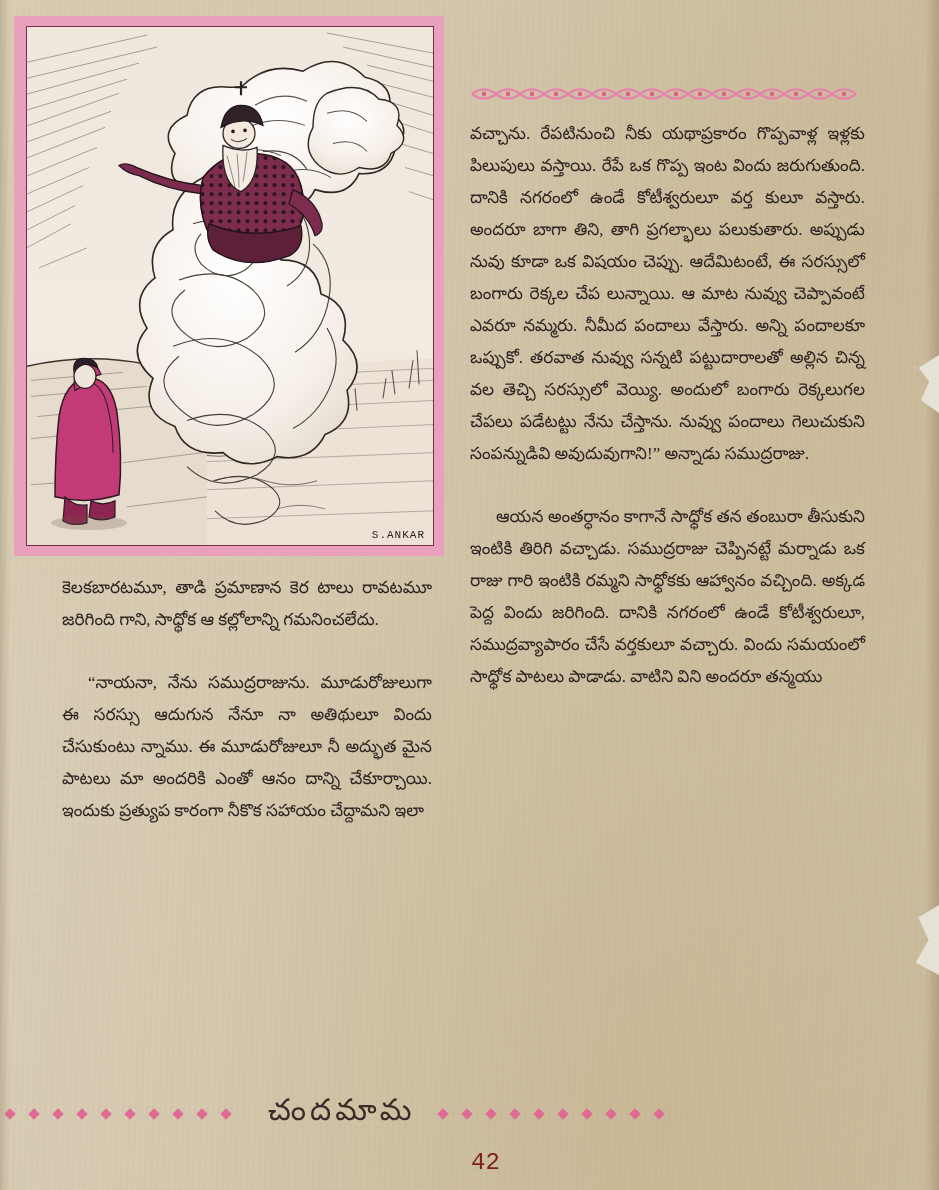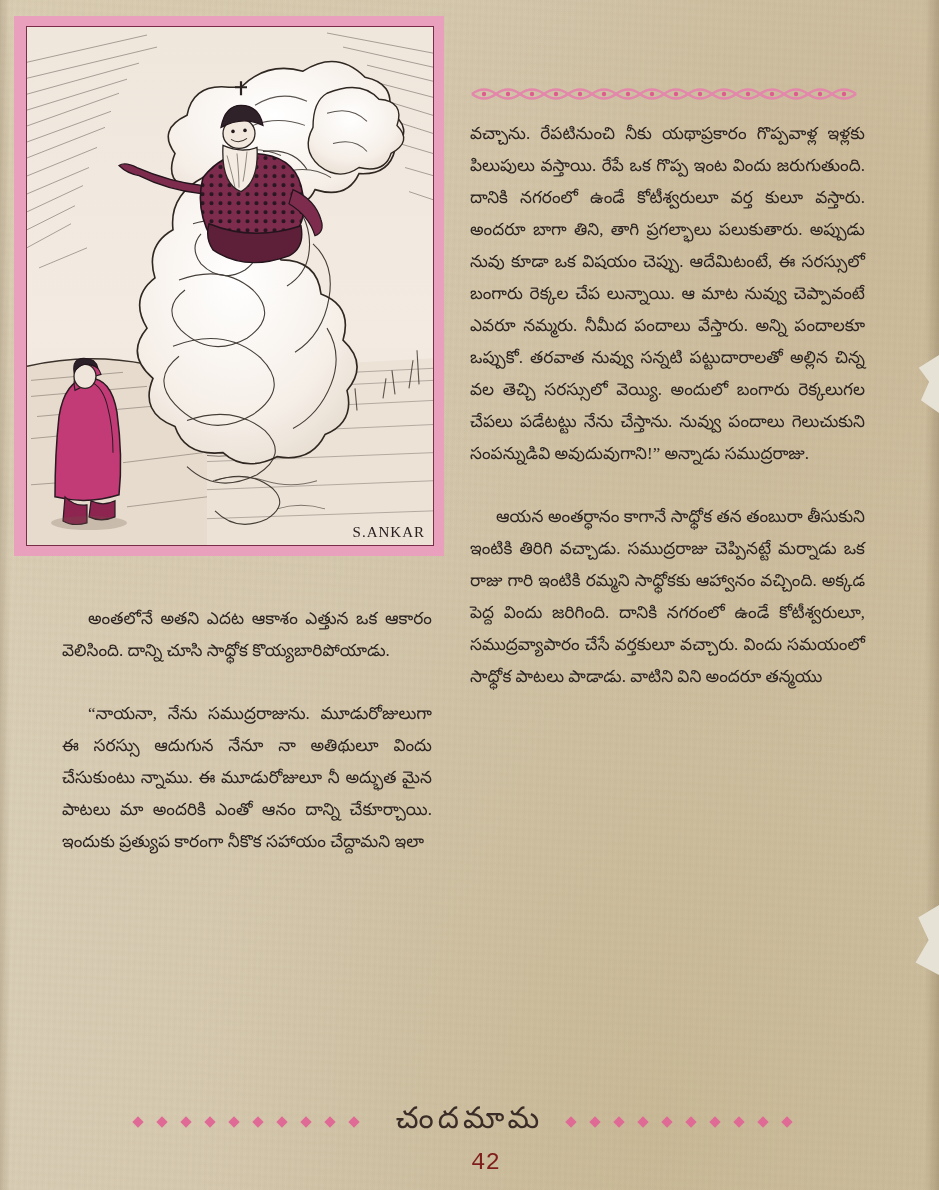--- a/index.html
+++ b/index.html
@@ -76,22 +76,22 @@
   .illus-inner {
     position: relative;
     width: 100%; height: 100%;
     overflow: hidden;
     background: #f3e7dc;
     border: 1px solid #7a2b47;
   }
   .illus-caption {
     position: absolute;
     right: 8px; bottom: 4px;
-    font-family: Liberation Serif, serif;
-    font-size: 15px;
+    font-family: Liberation Mono, monospace;
+    font-size: 11px;
     letter-spacing: 1px;
     color: #2a2020;
     z-index: 9;
   }
 
   
   .col {
     position: absolute;
     font-family: "Liberation Serif", serif;
     color: #2b2320;
@@ -110,23 +110,22 @@
   .ornament {
     position: absolute;
     left: 470px; top: 84px;
     width: 398px; height: 20px;
     z-index: 4;
   }
 
   
   .footer {
     position: absolute;
-    left: 0; bottom: 48px;
+    left: 0; bottom: 56px;
     width: 100%;
-    text-align: center;
     z-index: 4;
   }
   .masthead {
     font-family: "Liberation Serif", serif;
     font-size: 30px;
     color: #3a2c26;
     letter-spacing: 4px;
     display: inline-block;
     vertical-align: middle;
     padding: 0 14px;
@@ -355,21 +354,21 @@
         <circle cx="278" cy="10" r="2.2"></circle>
       <circle cx="302" cy="10" r="2.2"></circle>
         <circle cx="326" cy="10" r="2.2"></circle>
         <circle cx="350" cy="10" r="2.2"></circle>
       <circle cx="374" cy="10" r="2.2"></circle>
     </g>
   </svg>
 </div>
 
 <div class="col col-left">
-  <p class="indent">అంతలోనే అతని ఎదట ఆకాశం ఎత్తున ఒక ఆకారం వెలిసింది. దాన్ని చూసి సాధ్ధోక కొయ్యబారిపోయాడు.</p>
+  <p>కెలకబారటమూ, తాడి ప్రమాణాన కెర టాలు రావటమూ జరిగింది గాని, సాధ్ధోక ఆ కల్లోలాన్ని గమనించలేదు.</p>
   <p class="indent">“నాయనా, నేను సముద్రరాజును. మూడురోజులుగా ఈ సరస్సు ఆదుగున నేనూ నా అతిథులూ విందు చేసుకుంటు న్నాము. ఈ మూడురోజులూ నీ అద్భుత మైన పాటలు మా అందరికి ఎంతో ఆనం దాన్ని చేకూర్చాయి. ఇందుకు ప్రత్యుప కారంగా నీకొక సహాయం చేద్దామని ఇలా</p>
 </div>
 
 <div class="col col-right">
   <p>వచ్చాను. రేపటినుంచి నీకు యథాప్రకారం గొప్పవాళ్ల ఇళ్లకు పిలుపులు వస్తాయి. రేపే ఒక గొప్ప ఇంట విందు జరుగుతుంది. దానికి నగరంలో ఉండే కోటీశ్వరులూ వర్త కులూ వస్తారు. అందరూ బాగా తిని, తాగి ప్రగల్భాలు పలుకుతారు. అప్పుడు నువు కూడా ఒక విషయం చెప్పు. ఆదేమిటంటే, ఈ సరస్సులో బంగారు రెక్కల చేప లున్నాయి. ఆ మాట నువ్వు చెప్పావంటే ఎవరూ నమ్మరు. నీమీద పందాలు వేస్తారు. అన్ని పందాలకూ ఒప్పుకో. తరవాత నువ్వు సన్నటి పట్టుదారాలతో అల్లిన చిన్న వల తెచ్చి సరస్సులో వెయ్యి. అందులో బంగారు రెక్కలుగల చేపలు పడేటట్టు నేను చేస్తాను. నువ్వు పందాలు గెలుచుకుని సంపన్నుడివి అవుదువుగాని!” అన్నాడు సముద్రరాజు.</p>
   <p class="indent">ఆయన అంతర్ధానం కాగానే సాధ్ధోక తన తంబురా తీసుకుని ఇంటికి తిరిగి వచ్చాడు. సముద్రరాజు చెప్పినట్టే మర్నాడు ఒక రాజు గారి ఇంటికి రమ్మని సాధ్ధోకకు ఆహ్వానం వచ్చింది. అక్కడ పెద్ద విందు జరిగింది. దానికి నగరంలో ఉండే కోటీశ్వరులూ, సముద్రవ్యాపారం చేసే వర్తకులూ వచ్చారు. విందు సమయంలో సాధ్ధోక పాటలు పాడాడు. వాటిని విని అందరూ తన్మయు</p>
 </div>
 
 <div class="footer">
   <span class="diamonds">

